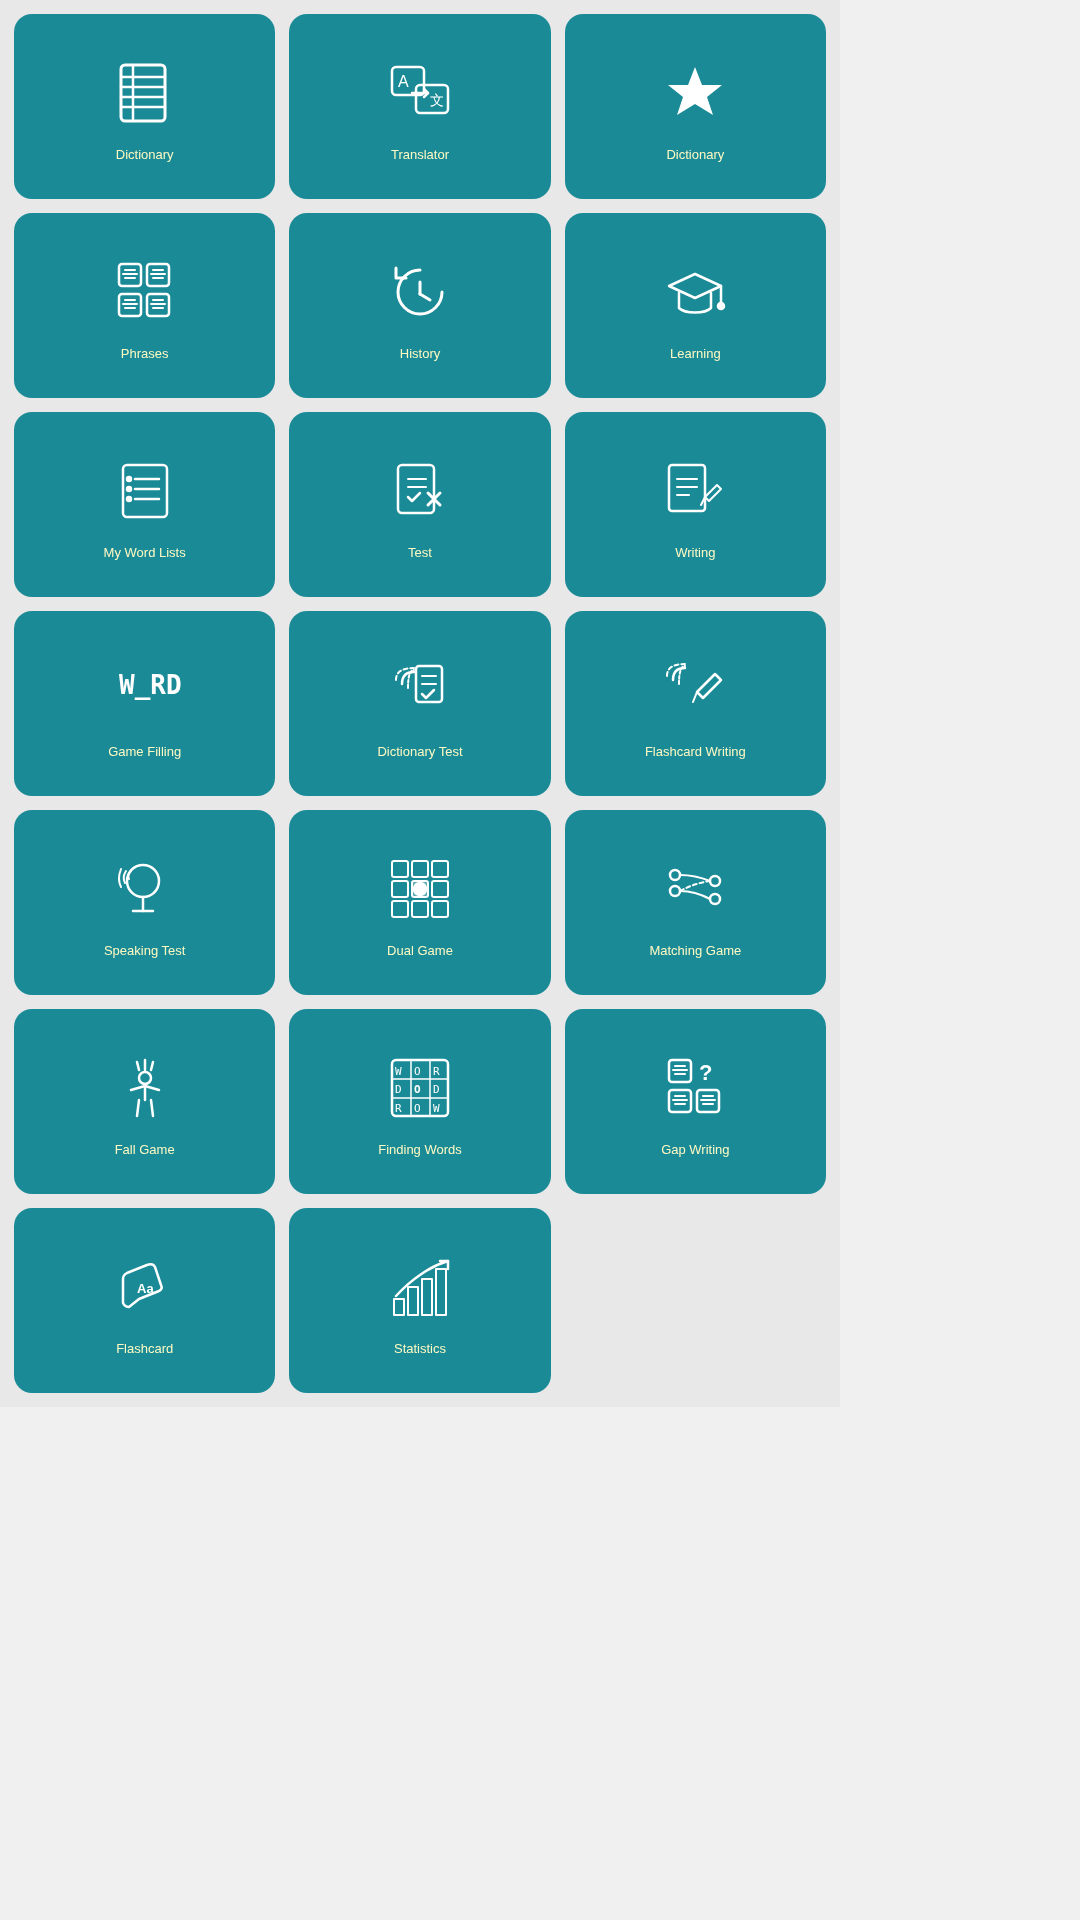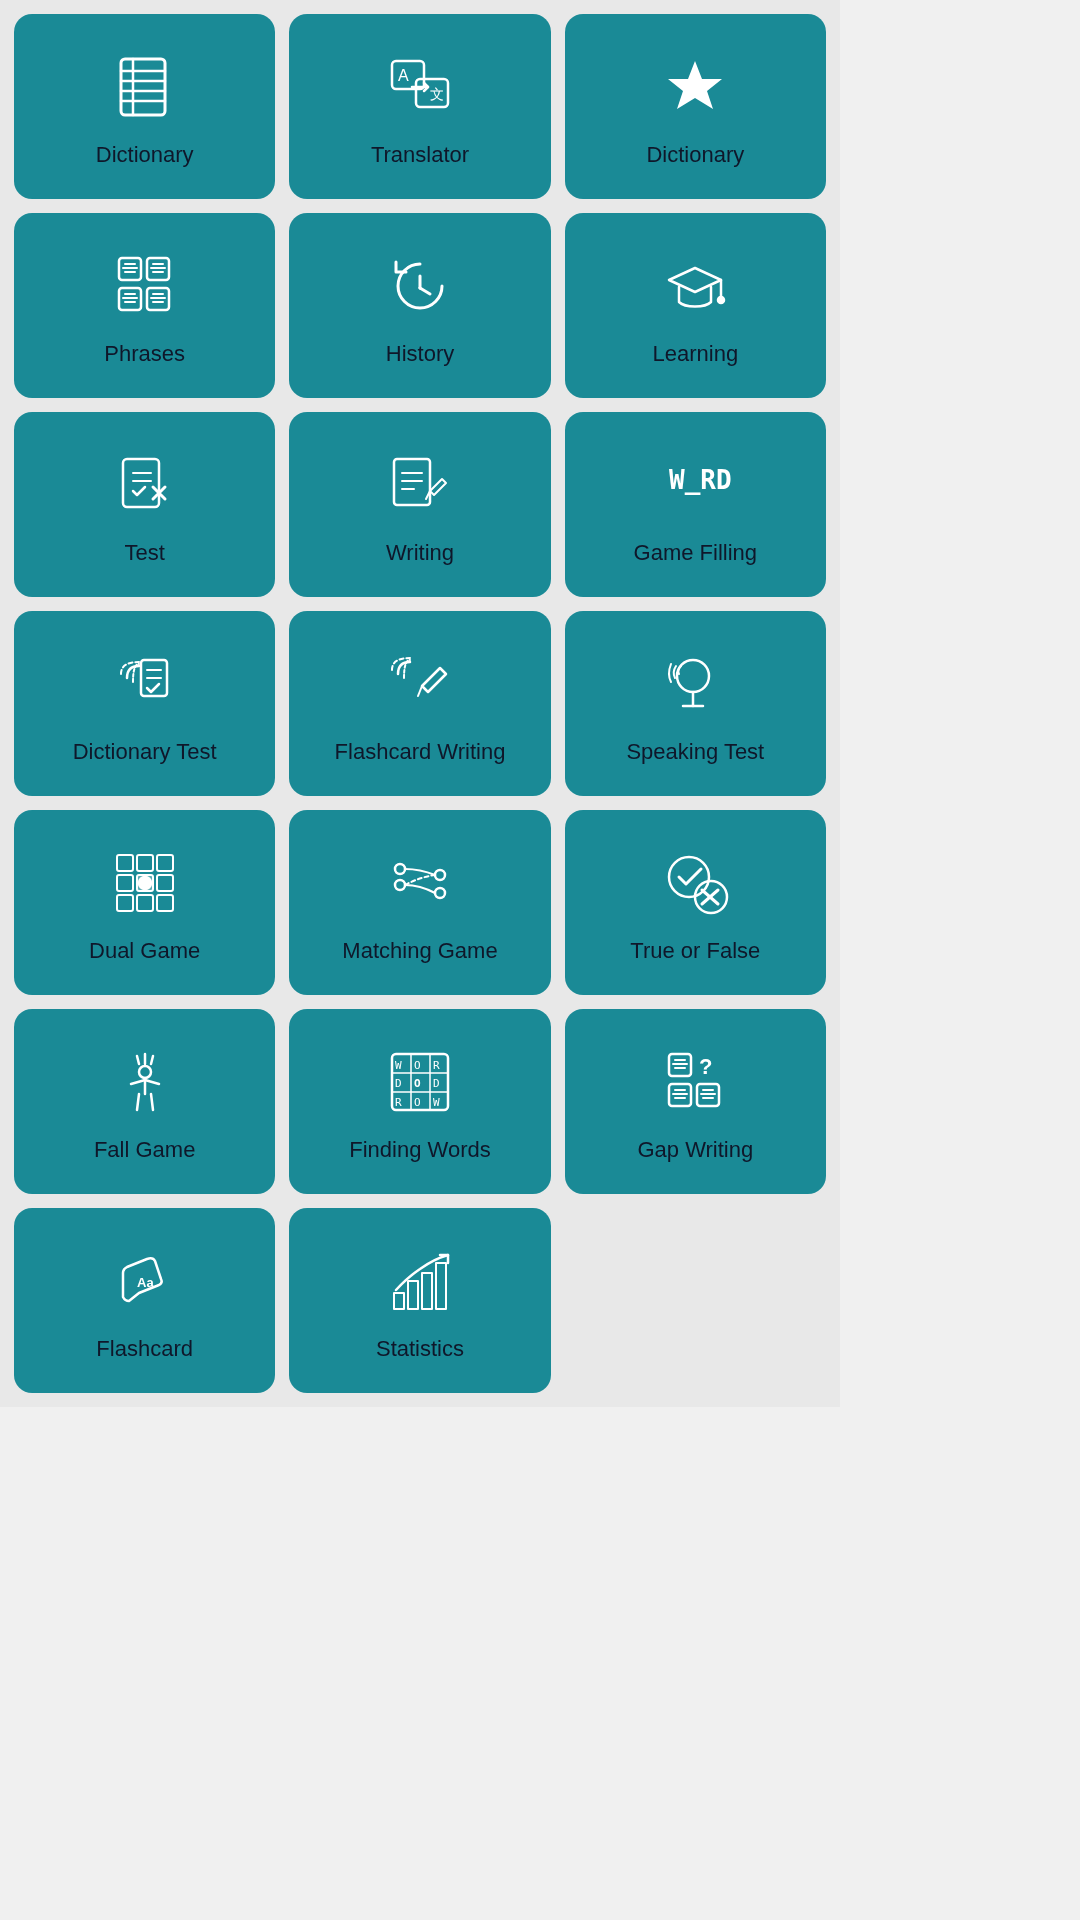--- a/index.html
+++ b/index.html
@@ -39,22 +39,22 @@
       width: 72px;
       height: 72px;
       fill: none;
       stroke: white;
       stroke-width: 2.5;
       stroke-linecap: round;
       stroke-linejoin: round;
     }
     .tile-icon svg.filled { fill: white; stroke: none; }
     .tile-label {
-      color: #0f172a;
-      font-size: 22px;
+      color: #fef9c3;
+      font-size: 13px;
       font-weight: 500;
       text-align: center;
       line-height: 1.3;
     }
   </style>
 </head>
 <body>
 
 <div class="grid">
 <div class="tile">
@@ -120,20 +120,34 @@
     <div class="tile">
       <div class="tile-icon">
         <svg viewBox="0 0 72 72">
           <path d="M36 18 L10 30 L36 42 L62 30 Z" stroke="white" stroke-width="2.5" fill="none"></path>
           <path d="M20 37 L20 52 C26 58 46 58 52 52 L52 37" stroke="white" stroke-width="2.5" fill="none"></path>
           <line x1="62" y1="30" x2="62" y2="48" stroke="white" stroke-width="2.5"></line>
           <circle cx="62" cy="50" r="3" fill="white"></circle>
         </svg>
       </div>
       <span class="tile-label">Learning</span>
+    </div>
+    <div class="tile">
+      <div class="tile-icon">
+        <svg viewBox="0 0 72 72">
+          <rect x="14" y="10" width="44" height="52" rx="4" stroke="white" stroke-width="2.5" fill="none"></rect>
+          <line x1="26" y1="24" x2="50" y2="24" stroke="white" stroke-width="2.5"></line>
+          <line x1="26" y1="34" x2="50" y2="34" stroke="white" stroke-width="2.5"></line>
+          <line x1="26" y1="44" x2="50" y2="44" stroke="white" stroke-width="2.5"></line>
+          <circle cx="20" cy="24" r="2" fill="white"></circle>
+          <circle cx="20" cy="34" r="2" fill="white"></circle>
+          <circle cx="20" cy="44" r="2" fill="white"></circle>
+        </svg>
+      </div>
+      <span class="tile-label">My Word Lists</span>
     </div>
     <div class="tile">
       <div class="tile-icon">
         <svg viewBox="0 0 72 72">
           <rect x="14" y="10" width="36" height="48" rx="4" stroke="white" stroke-width="2.5" fill="none"></rect>
           <line x1="24" y1="24" x2="42" y2="24" stroke="white" stroke-width="2"></line>
           <line x1="24" y1="32" x2="42" y2="32" stroke="white" stroke-width="2"></line>
           <polyline points="24,42 28,46 36,38" stroke="white" stroke-width="2.5" fill="none"></polyline>
           <path d="M44 38 L56 50 M56 38 L44 50" stroke="white" stroke-width="3"></path>
         </svg>
@@ -223,32 +237,20 @@
           <circle cx="16" cy="22" r="5" stroke="white" stroke-width="2.5" fill="none"></circle>
           <circle cx="16" cy="38" r="5" stroke="white" stroke-width="2.5" fill="none"></circle>
           <circle cx="56" cy="28" r="5" stroke="white" stroke-width="2.5" fill="none"></circle>
           <circle cx="56" cy="46" r="5" stroke="white" stroke-width="2.5" fill="none"></circle>
           <path d="M21 22 Q36 22 51 28" stroke="white" stroke-width="2" fill="none"></path>
           <path d="M21 38 Q36 38 51 46" stroke="white" stroke-width="2" fill="none"></path>
           <path d="M21 38 Q36 30 51 28" stroke="white" stroke-width="2" fill="none" stroke-dasharray="4,3"></path>
         </svg>
       </div>
       <span class="tile-label">Matching Game</span>
-    </div>
-    <div class="tile">
-      <div class="tile-icon">
-        <svg viewBox="0 0 72 72">
-          <circle cx="30" cy="30" r="20" stroke="white" stroke-width="2.5" fill="none"></circle>
-          <polyline points="20,30 27,37 42,22" stroke="white" stroke-width="3" fill="none"></polyline>
-          <circle cx="52" cy="50" r="16" stroke="white" stroke-width="2.5" fill="none"></circle>
-          <line x1="43" y1="43" x2="59" y2="57" stroke="white" stroke-width="3"></line>
-          <line x1="59" y1="43" x2="43" y2="57" stroke="white" stroke-width="3"></line>
-        </svg>
-      </div>
-      <span class="tile-label">True or False</span>
     </div>
     <div class="tile">
       <div class="tile-icon">
         <svg viewBox="0 0 72 72">
           <line x1="36" y1="8" x2="36" y2="18" stroke="white" stroke-width="2.5"></line>
           <line x1="28" y1="10" x2="30" y2="18" stroke="white" stroke-width="2.5"></line>
           <line x1="44" y1="10" x2="42" y2="18" stroke="white" stroke-width="2.5"></line>
           <circle cx="36" cy="26" r="6" stroke="white" stroke-width="2.5" fill="none"></circle>
           <line x1="36" y1="32" x2="36" y2="48" stroke="white" stroke-width="2.5"></line>
           <line x1="22" y1="38" x2="36" y2="34" stroke="white" stroke-width="2.5"></line>

